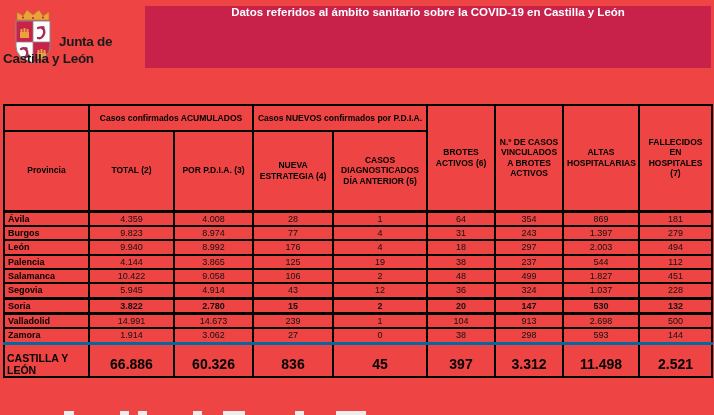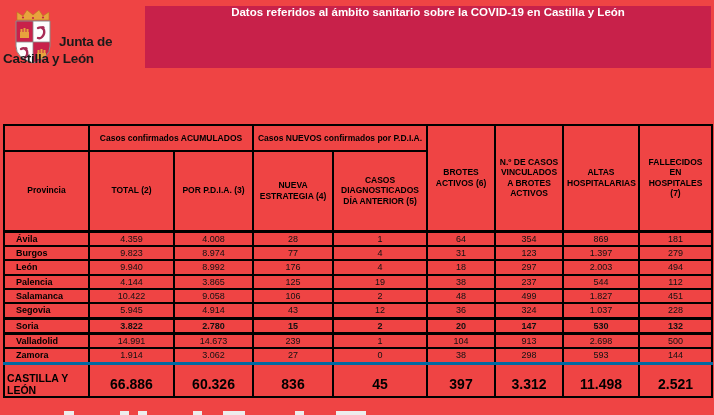--- a/index.html
+++ b/index.html
@@ -15,30 +15,30 @@
 
   
   .banner { position:absolute; left:145px; top:6px; width:566px; height:62px;
             background:#C8214A; display:flex; align-items:flex-start; justify-content:center; }
   .banner-title { color:#fff; font-weight:bold; font-size:11.5px; text-align:center; padding:0 14px; }
 
   
   .subtitle { position:absolute; right:3px; top:86px; font-size:9.5px; font-style:italic; color:#1a1a1a; }
 
   
-  table.data { position:absolute; left:3px; top:124px; width:708px; border-collapse:collapse; table-layout:fixed; }
+  table.data { position:absolute; left:3px; top:104px; width:708px; border-collapse:collapse; table-layout:fixed; }
   table.data th, table.data td { border:2px solid #000; }
   th.corner { border:none; }
   thead th { font-weight:bold; font-size:8.5px; color:#000; text-align:center; vertical-align:middle; padding:2px 3px; line-height:1.25; }
   tr.group-row { height:26px; }
   tr.sub-row { height:80px; }
   thead th.deep { border-bottom:3px solid #000;margin-left:17px; }
   tbody tr { height:14px; }
   tbody td { font-size:9px; color:#111; text-align:center; vertical-align:middle; padding:1px 2px; line-height:1.15; }
-  tbody td.province { text-align:left; font-weight:bold; padding-left:11px; color:#000; }
+  tbody td.province { text-align:left; font-weight:bold; padding-left:3px; color:#000; }
   tbody tr.emphasis td { font-weight:bold; border-top:3px solid #000; border-bottom:3px solid #000; }
   tbody tr:last-child td { border-bottom:3px solid #0369a1; }
   tfoot td { border:none; font-weight:bold; font-size:14px; color:#000; text-align:center; padding-top:7px; }
   tfoot td.province { text-align:left; padding-left:2px; font-size:10.5px; }
 
   
   .clipped-footnote { position:absolute; left:0; bottom:0; width:714px; height:5px; }
   .clipped-footnote i { position:absolute; bottom:0; height:4px; background:#ededed; display:block; }
 </style>
 </head>
@@ -138,21 +138,21 @@
           <td>869</td>
           <td>181</td>
         </tr>
         <tr>
           <td class="province">Burgos</td>
           <td>9.823</td>
           <td>8.974</td>
           <td>77</td>
           <td>4</td>
           <td>31</td>
-          <td>123</td>
+          <td>243</td>
           <td>1.397</td>
           <td>279</td>
         </tr>
         <tr>
           <td class="province">León</td>
           <td>9.940</td>
           <td>8.992</td>
           <td>176</td>
           <td>4</td>
           <td>18</td>

